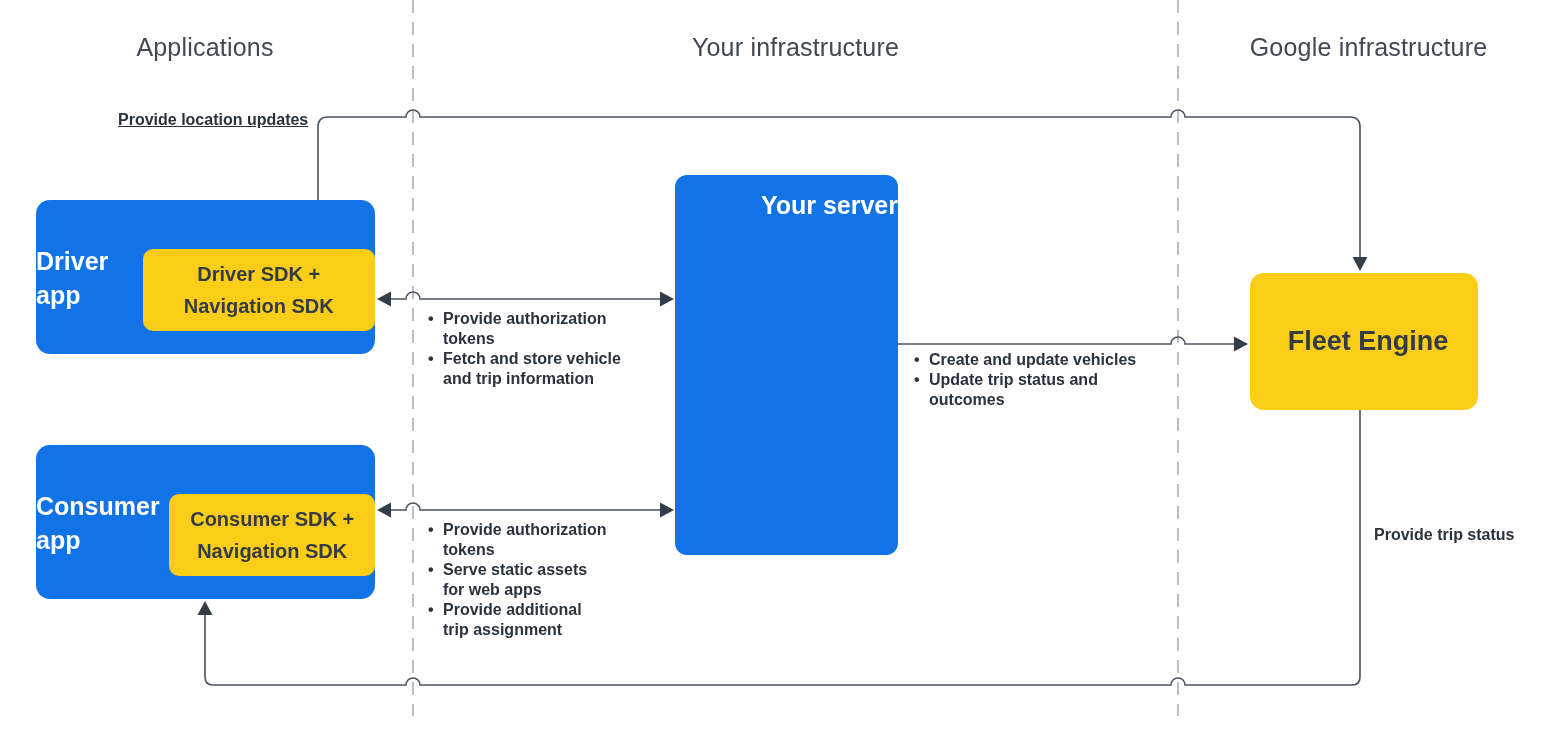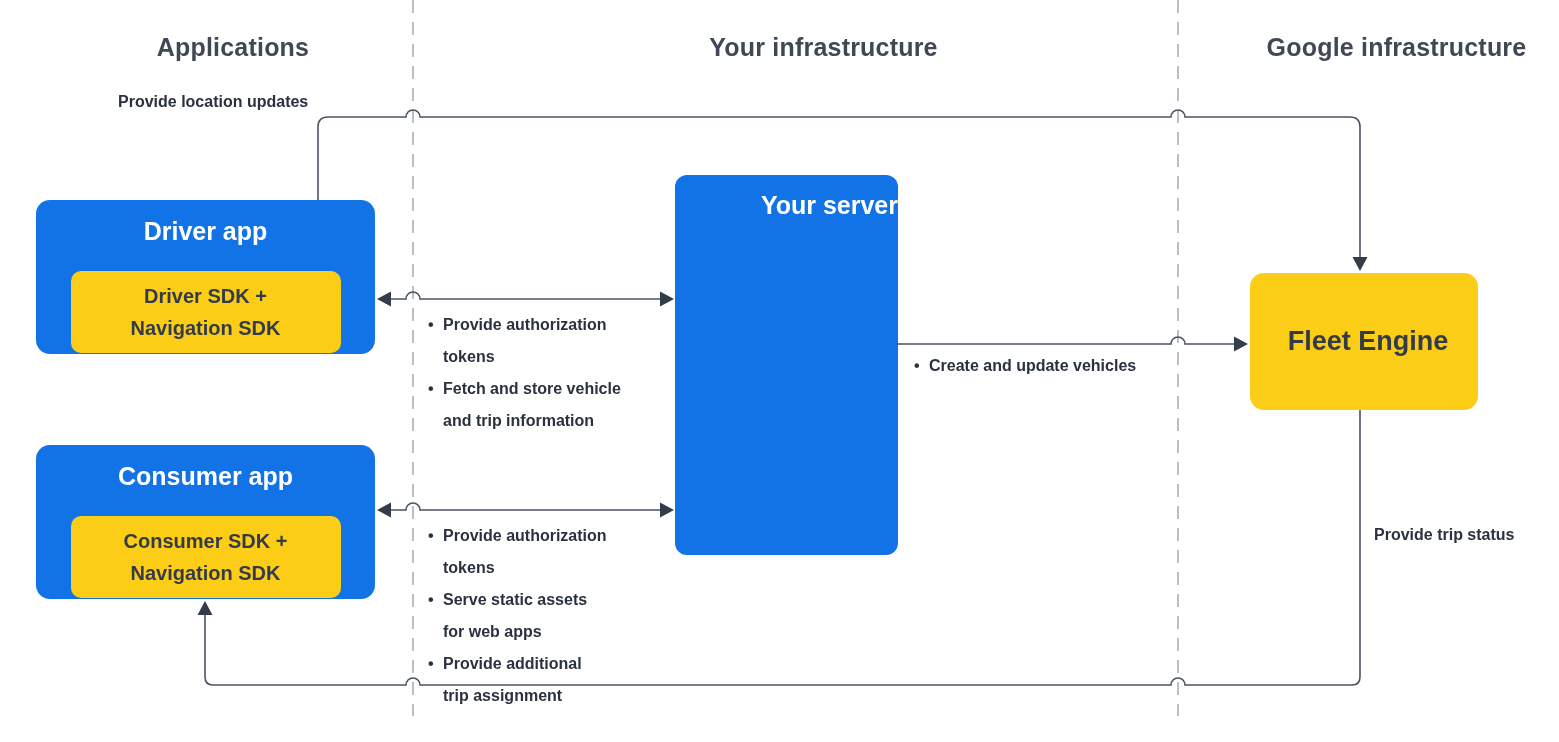--- a/index.html
+++ b/index.html
@@ -11,34 +11,33 @@
     font-family: "Liberation Sans", "DejaVu Sans", sans-serif;
     overflow: hidden;
   }
   svg.edges { position:absolute; left:0; top:0; width:1559px; height:742px; }
   .divider  { stroke: var(--divider); stroke-width:2; stroke-dasharray:13 9; fill:none; }
   .edge     { stroke: var(--line); stroke-width:1.6; fill:none; }
   .arrowhead{ fill: var(--arrow); stroke:none; }
 
   .col-header {
     position:absolute; top:33px; text-align:center;
-    font-size:25px; font-weight:700; color: var(--heading);
+    font-size:25px; font-weight:400; color: var(--heading);
     letter-spacing:0.2px;
-    padding-left:28px;
   }
   .edge-label {
     position:absolute; font-size:16px; font-weight:700; color: var(--label);
     white-space:nowrap;
   }
 
   .app-box {
     position:absolute; left:36px; width:339px; height:154px;
     background: var(--blue); border-radius:14px;
-    display:flex; flex-direction:column; align-items:center;
-    padding-top:14px; box-sizing:border-box;
+    display:flex; align-items:center;
+    padding-top:2px; box-sizing:border-box;
   }
   .app-title { font-size:25px; font-weight:700; color:#ffffff; line-height:34px; }
   .sdk-box {
     margin-top:23px; width:270px; height:82px;
     background: var(--yellow); border-radius:10px;
     display:flex; align-items:center; justify-content:center;
     text-align:center; font-size:20px; font-weight:700; color: var(--boxtext);
     line-height:32px; white-space:pre-line;
   }
   .server-box {
@@ -49,21 +48,21 @@
   .server-title { font-size:25px; font-weight:700; color:#ffffff; }
   .fleet-box {
     position:absolute; left:1250px; top:273px; width:220px; height:137px;
     background: var(--yellow); border-radius:14px;
     display:flex; align-items:center; justify-content:center;
     font-size:27px; font-weight:700; color: var(--boxtext); padding-left: 8px;
   }
 
   .bullet-list {
     position:absolute; font-size:16px; font-weight:700; color: var(--label);
-    line-height:32px;
+    line-height:20px;
   }
   .bullet-item { position:relative; padding-left:15px; white-space:pre-line; }
   .bullet-item::before { content:"\2022"; position:absolute; left:0; top:0; }
 </style>
 </head>
 <body>
 
 <div class="canvas">
 
   <svg class="edges" viewBox="0 0 1559 742">
@@ -96,21 +95,21 @@
     <g>
       <path class="edge" d="M 1360 410 L 1360 677 Q 1360 685 1352 685 L 1185 685 A 7 7 0 0 0 1171 685 L 420 685 A 7 7 0 0 0 406 685 L 213 685 Q 205 685 205 677 L 205 613"></path>
       <polygon class="arrowhead" points="197.5,615 212.5,615 205,601"></polygon>
     </g>
   </svg>
 
   <div class="col-header" style="left:0px; width:410px;">Applications</div>
   <div class="col-header" style="left:1178px; width:381px;">Google infrastructure</div>
   <div class="col-header" style="left:413px; width:765px;">Your infrastructure</div>
 
-  <div class="edge-label" style="left:118px; top:93px;">Provide location updates</div>
+  <div class="edge-label" style="left:118px; top:111px;text-decoration:underline;">Provide location updates</div>
   <div class="edge-label" style="left:1368px; top:526px;margin-left:6px;">Provide trip status</div>
 
   <div class="app-box" style="top:200px;">
     <div class="app-title">Driver app</div>
     <div class="sdk-box">Driver SDK +
 Navigation SDK</div>
   </div>
 
   <div class="app-box" style="top:445px;">
     <div class="app-title">Consumer app</div>
@@ -135,15 +134,17 @@
   <div class="bullet-list" style="left:428px; top:520px; width:230px;">
       <div class="bullet-item">Provide authorization
 tokens</div>
       <div class="bullet-item">Serve static assets
 for web apps</div>
       <div class="bullet-item">Provide additional
 trip assignment</div>
     </div>
   <div class="bullet-list" style="left:914px; top:350px; width:256px;">
       <div class="bullet-item">Create and update vehicles</div>
+      <div class="bullet-item">Update trip status and
+outcomes</div>
     </div>
 
 </div>
 
 </body></html>

